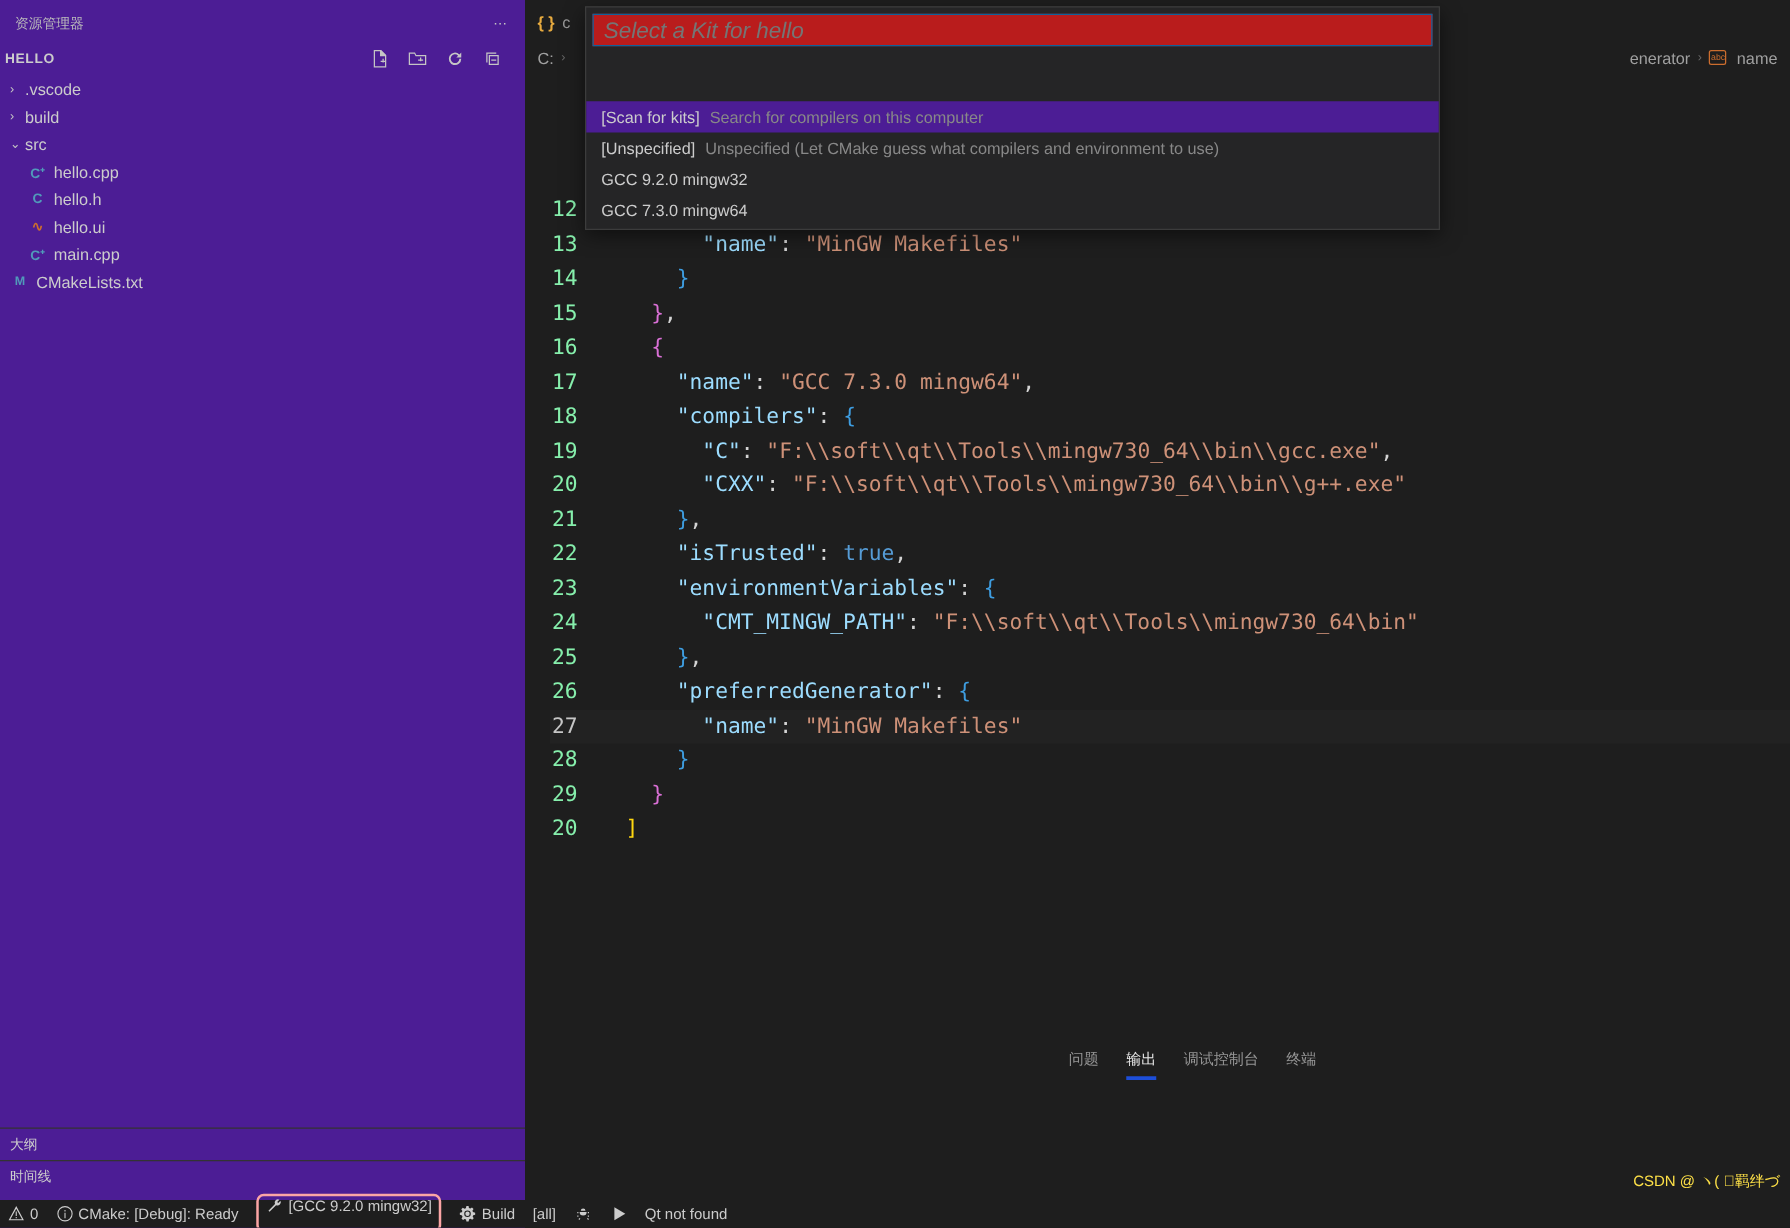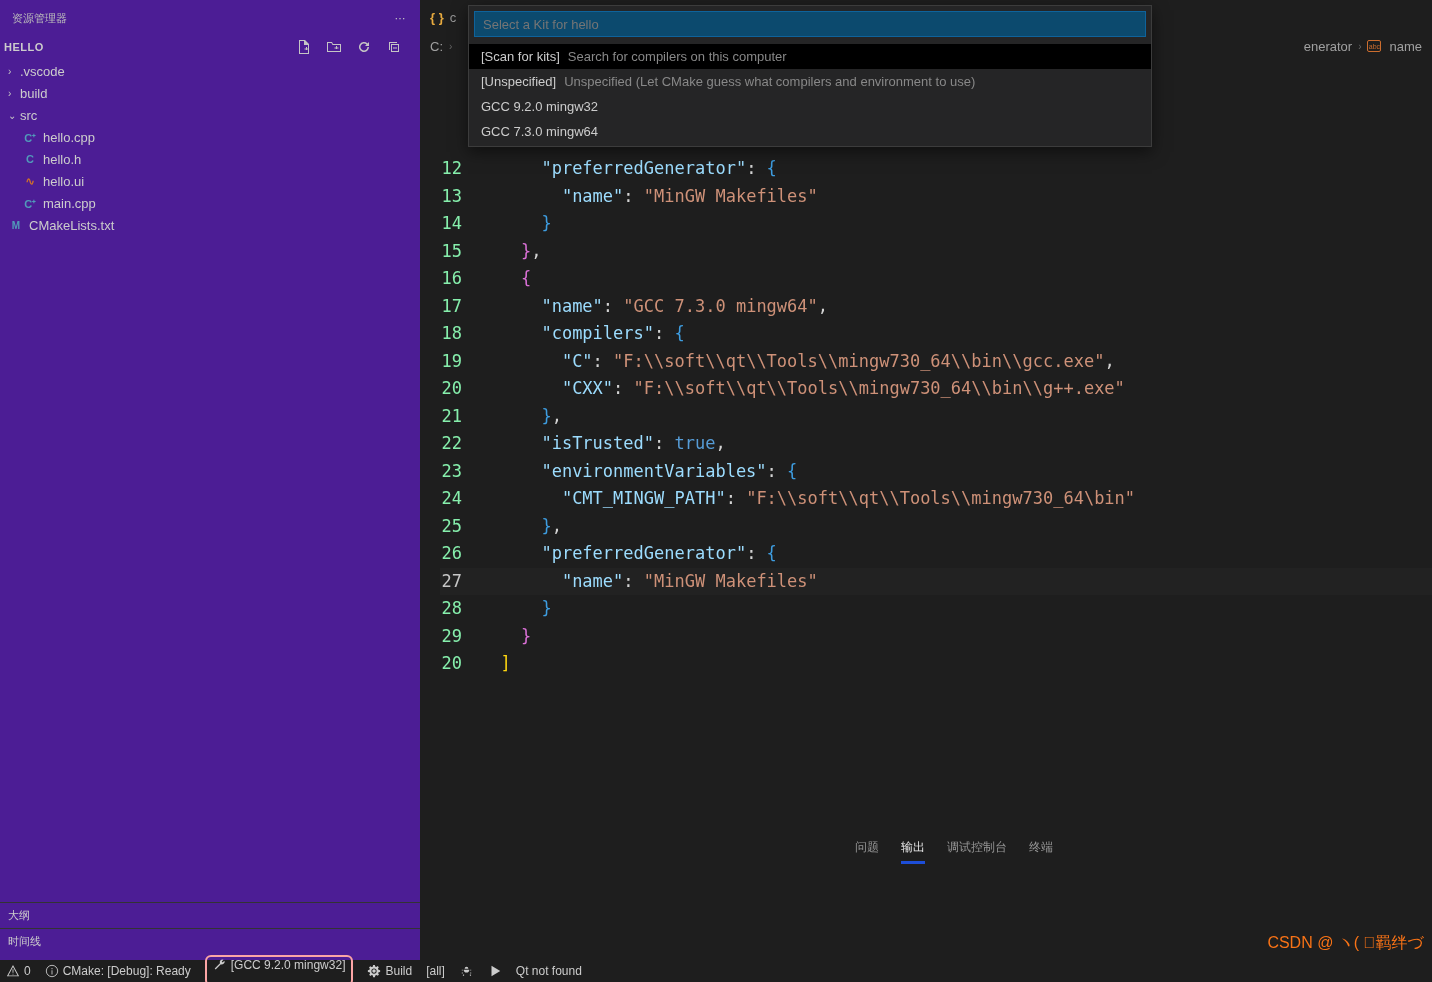--- a/index.html
+++ b/index.html
@@ -40,32 +40,32 @@
 .s-brace { color: #da70d6; }
 .s-brace2 { color: #3e9de0; }
 .s-brace3 { color: #ffd710; }
 .s-bool { color: #569cd6; }
 
 .terminal-tabs { position: absolute; bottom: 90px; left: 435px; display: flex; gap: 22px; font-size: 12px; color: #969696; }
 .term-tab { cursor: pointer; padding-bottom: 5px; }
 .term-tab.active { color: #e7e7e7; border-bottom: 3px solid #1d4ed8; }
 
 .quickpick { position: absolute; top: 5px; left: 468px; width: 684px; background: #252526; border: 1px solid #3c3c3c; box-shadow: 0 5px 15px rgba(0,0,0,0.5); z-index: 100; }
-.qp-input { width: calc(100% - 10px); margin: 5px; height: 26px; background: #0c4a6e; border: 1px solid #0e639c; color: #cccccc; padding: 0 8px; font-size: 13px; outline: none; }
+.qp-input { width: calc(100% - 10px); margin: 5px; height: 26px; background: #b91c1c; border: 1px solid #0e639c; color: #cccccc; padding: 0 8px; font-size: 18px; outline: none; font-style: italic; }
 .qp-list { padding: 2px 0; }
 .qp-item { padding: 5px 12px; cursor: pointer; font-size: 13px; display: flex; }
-.qp-item.selected { background: #000000; }
+.qp-item.selected { background: #4c1d95; margin-top: 37px; }
 .qp-label { color: #cccccc; margin-right: 8px; white-space: nowrap; }
 .qp-desc { color: #888888; overflow: hidden; text-overflow: ellipsis; white-space: nowrap; }
 
 .statusbar { position: absolute; bottom: 0; left: 0; right: 0; height: 22px; background: #1e1e1e; display: flex; align-items: center; font-size: 12px; color: #cccccc; padding: 0 6px; gap: 14px; }
 .sb-item { display: flex; align-items: center; gap: 4px; cursor: pointer; }
 .redbox { border: 2px solid #fca5a5; border-radius: 6px; padding: 1px 6px 12px 6px; margin-top: -2px; }
 
-.watermark { position: absolute; right: 8px; bottom: 28px; color: #f97316; font-size: 16px; }
+.watermark { position: absolute; right: 8px; bottom: 28px; color: #fde047; font-size: 12px; }
 svg { display: block; }
 </style>
 </head>
 <body>
 
 <div class="sidebar">
   <div class="sidebar-title">
     <span>资源管理器</span>
     <span class="icon-btn">⋯</span>
   </div>

